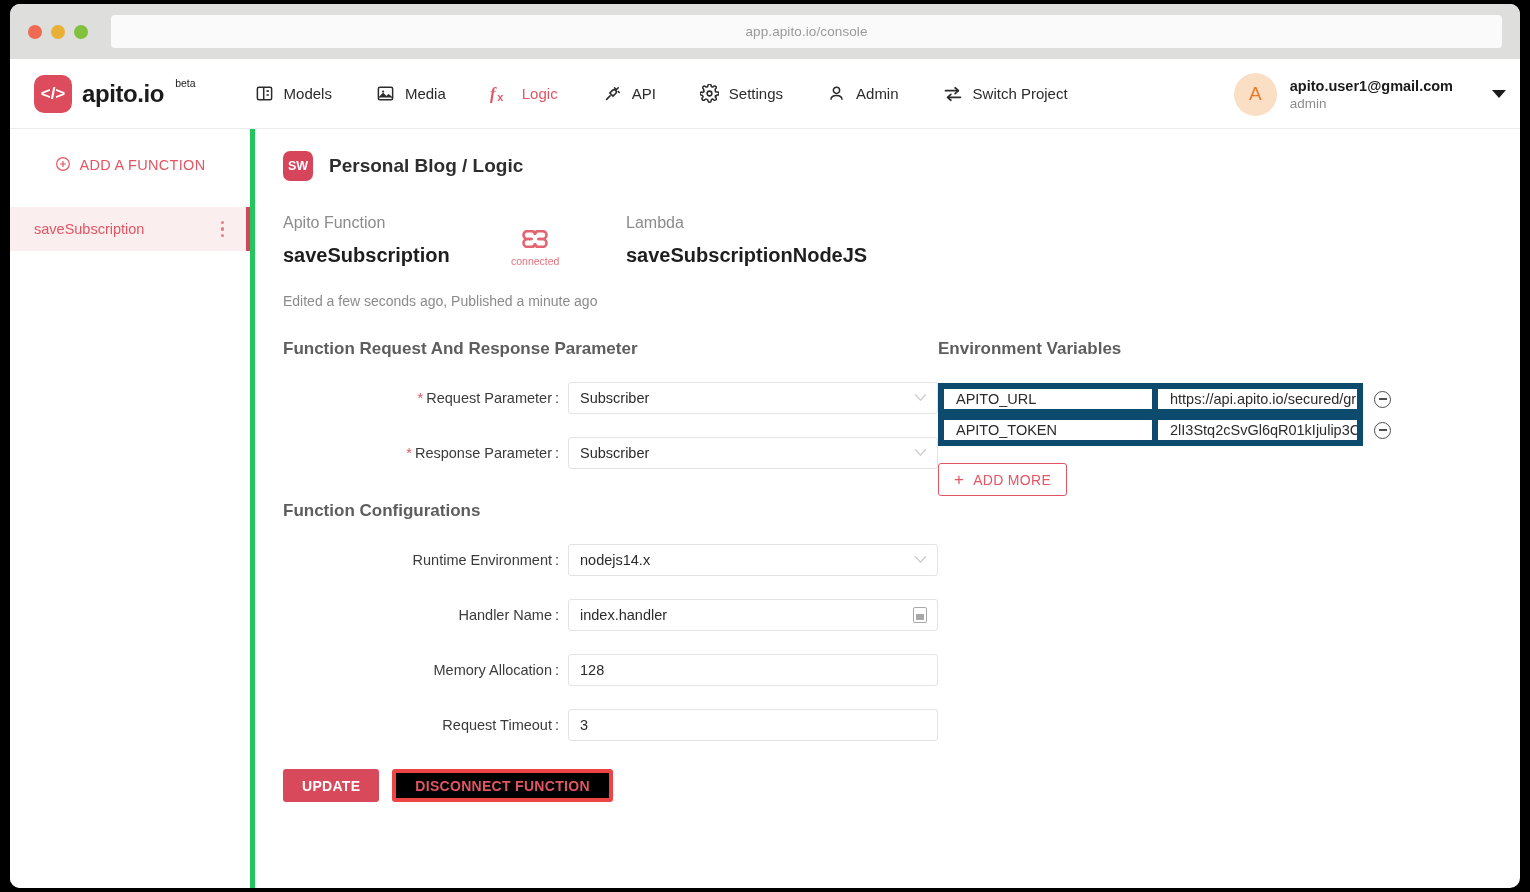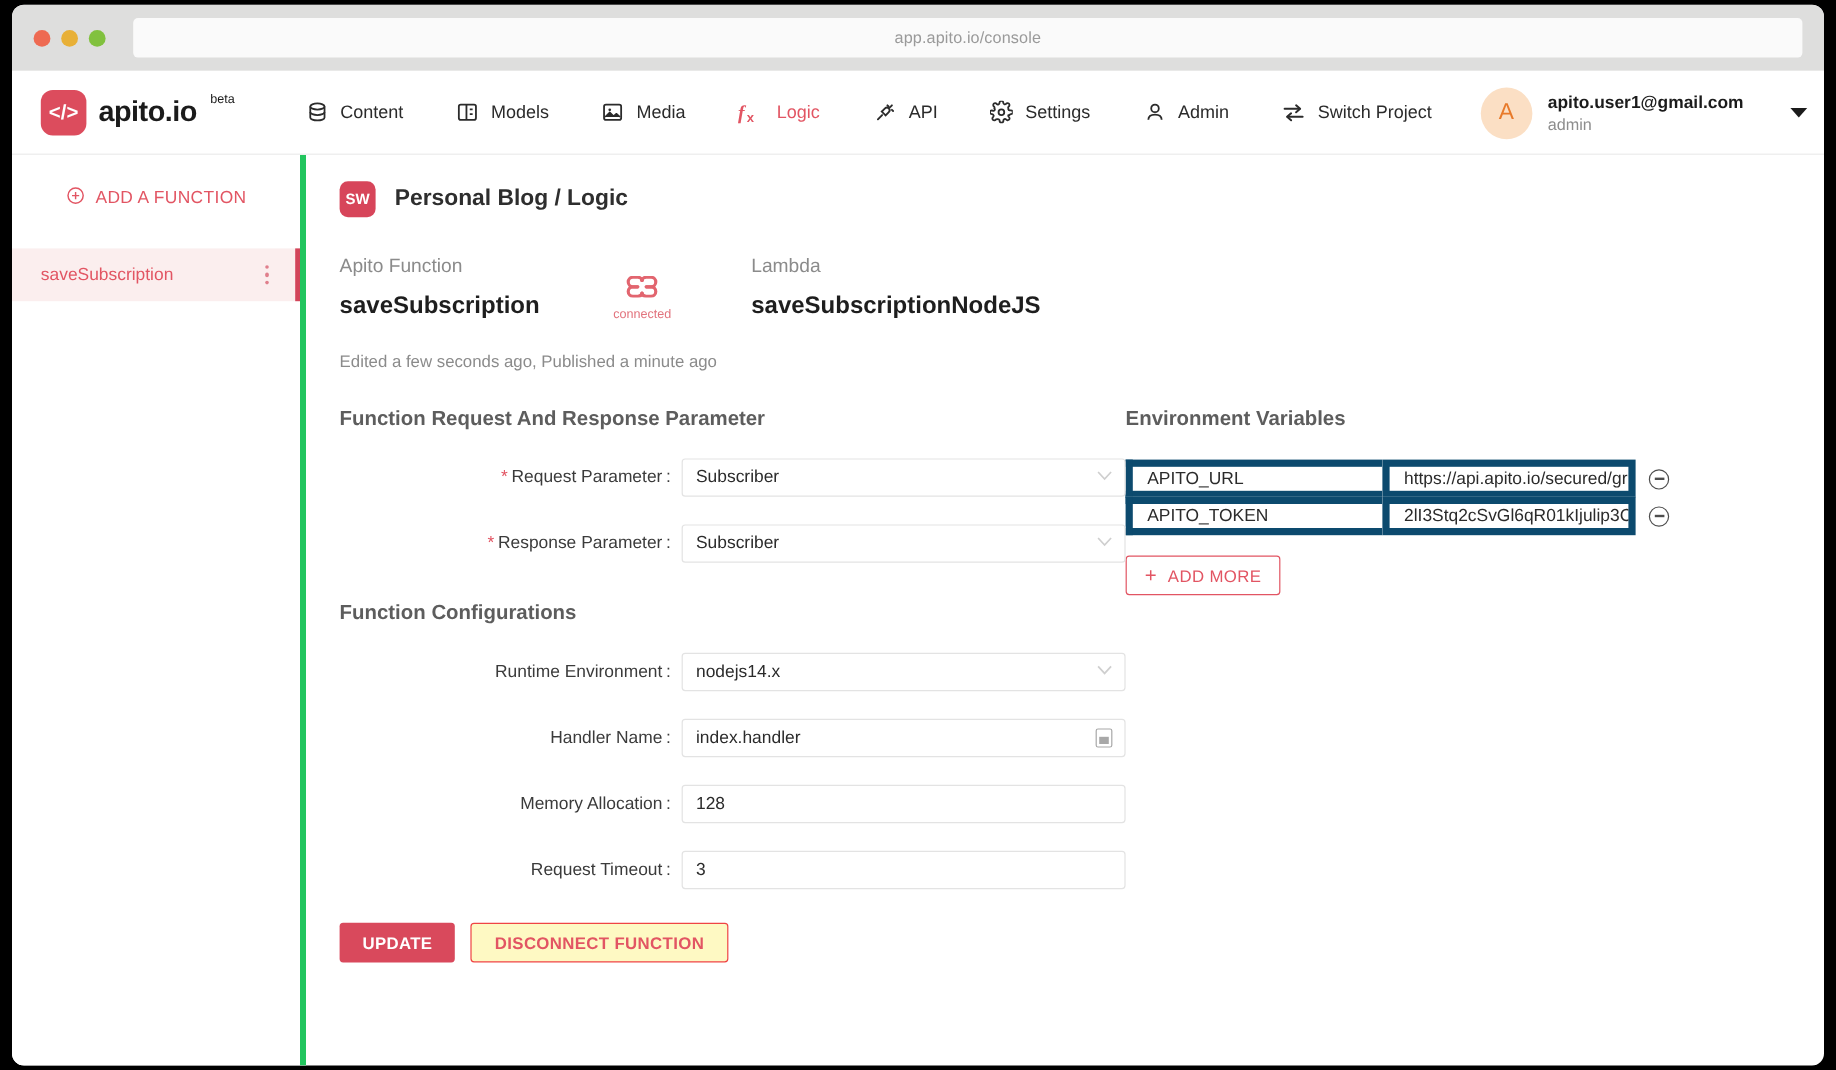--- a/index.html
+++ b/index.html
@@ -202,21 +202,21 @@
   .handler-icon i { display: block; width: 8px; height: 6px; background: #a8a8a8; }
 
   .btn-row { display: flex; gap: 13px; margin-top: 28px; margin-left: 0px; font-weight: bold; }
   .btn {
     height: 33px; padding: 0 19px;
     display: flex; align-items: center; justify-content: center;
     font-size: 14px; letter-spacing: .3px;
     border-radius: 3px; cursor: pointer;
   }
   .btn-primary { background: #d9495c; color: #fff; }
-  .btn-outline { background: #fef9c3; color: #e25563; border: 1px solid #ef4444; }
+  .btn-outline { background: #000000; color: #e25563; border: 4px solid #ef4444; }
 
   
   .env-rows { margin-top: 24px; }
   .env-row { display: flex; align-items: center; margin-bottom: -1px; }
   .env-key, .env-val {
     height: 32px; border: 6px solid #0c4a6e;
     display: flex; align-items: center;
     padding: 0 12px;
     font-size: 14.5px; color: #2b2b2b;
     background: #fff;
@@ -263,30 +263,20 @@
     <div class="brand">
       <div class="brand-mark">
         <span>&lt;/&gt;</span>
       </div>
       <div class="brand-text">apito.io</div>
       <div class="brand-beta">beta</div>
     </div>
 
     <div class="navitems">
 
-      <div class="navitem">
-        <span>
-          <svg width="19" height="19" viewBox="0 0 24 24" fill="none" stroke="#2b2b2b" stroke-width="1.9">
-            <ellipse cx="12" cy="6" rx="7.5" ry="3.2"></ellipse>
-            <path d="M4.5 6v11.5c0 1.8 3.4 3.2 7.5 3.2s7.5-1.4 7.5-3.2V6"></path>
-            <path d="M4.5 11.8c0 1.8 3.4 3.2 7.5 3.2s7.5-1.4 7.5-3.2"></path>
-          </svg>
-        </span>
-        <span>Content</span>
-      </div>
 
       <div class="navitem">
         <span>
           <svg width="19" height="19" viewBox="0 0 24 24" fill="none" stroke="#2b2b2b" stroke-width="1.9">
             <rect x="3" y="4" width="18" height="16" rx="2"></rect>
             <line x1="11" y1="4" x2="11" y2="20"></line>
             <line x1="14.5" y1="9" x2="17.5" y2="9"></line>
             <line x1="14.5" y1="14" x2="17.5" y2="14"></line>
           </svg>
         </span>

